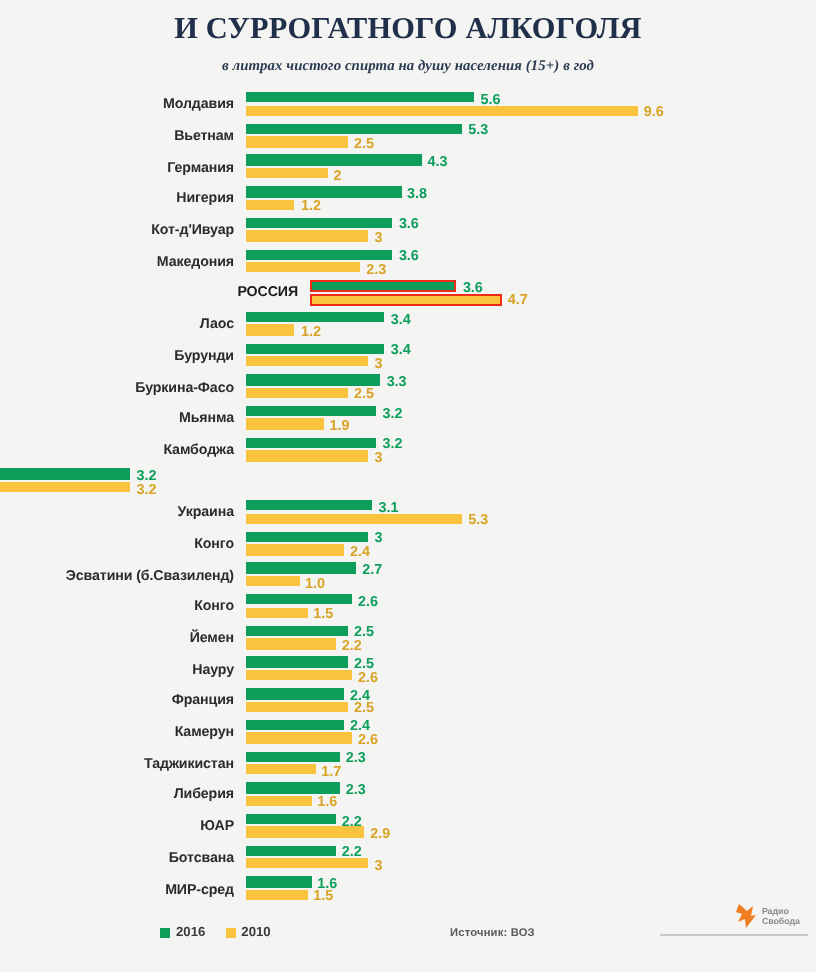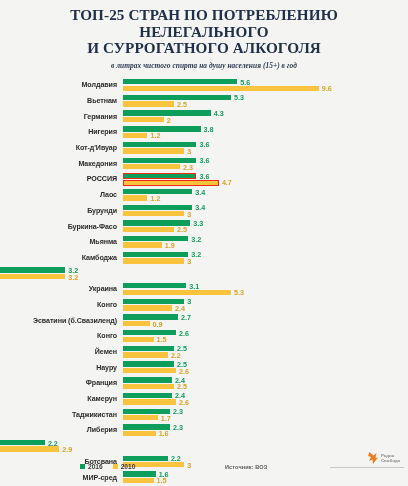--- a/index.html
+++ b/index.html
@@ -64,20 +64,21 @@
     padding-right: 6px;
     box-sizing: border-box;
     font-size: 7.1px;
     font-weight: bold;
     color: #2b2b2b;
     white-space: nowrap;
     letter-spacing: -0.05px;
   }
   .label.highlight {
     color: #1a1a1a;
+    margin-left: 32px;
   }
   .bars {
     position: relative;
     flex: 1;
     height: 15.7px;
   }
   .bar {
     position: absolute;
     left: 0;
     height: 5.4px;
@@ -207,21 +208,20 @@
     white-space: nowrap;
   }
 </style>
 </head>
 <body>
 
 <div id="root">
 
   <div class="header">
     <div class="title">
-      <div>ТОП-25 СТРАН ПО ПОТРЕБЛЕНИЮ НЕЛЕГАЛЬНОГО</div>
       <div>И СУРРОГАТНОГО АЛКОГОЛЯ</div>
     </div>
     <div class="subtitle">в литрах чистого спирта на душу населения (15+) в год</div>
   </div>
 
   <div class="chart" id="chart">
       <div class="row">
         <div class="label">Молдавия</div>
         <div class="bars">
           <div class="bar b2016" style="width: 114.24px;"></div>
@@ -354,21 +354,21 @@
           <div class="val v2016" style="left: 64.2px;">3</div>
           <div class="val v2010" style="left: 51.96px;">2.4</div>
         </div>
       </div>
       <div class="row">
         <div class="label">Эсватини (б.Свазиленд)</div>
         <div class="bars">
           <div class="bar b2016" style="width: 55.08px;"></div>
           <div class="bar b2010" style="width: 26.52px;"></div>
           <div class="val v2016" style="left: 58.08px;">2.7</div>
-          <div class="val v2010" style="left: 29.52px;">0.9</div>
+          <div class="val v2010" style="left: 29.52px;">1.0</div>
         </div>
       </div>
       <div class="row">
         <div class="label">Конго</div>
         <div class="bars">
           <div class="bar b2016" style="width: 53.04px;"></div>
           <div class="bar b2010" style="width: 30.6px;"></div>
           <div class="val v2016" style="left: 56.04px;">2.6</div>
           <div class="val v2010" style="left: 33.6px;">1.5</div>
         </div>
@@ -421,20 +421,21 @@
       <div class="row">
         <div class="label">Либерия</div>
         <div class="bars">
           <div class="bar b2016" style="width: 46.92px;"></div>
           <div class="bar b2010" style="width: 32.64px;"></div>
           <div class="val v2016" style="left: 49.92px;">2.3</div>
           <div class="val v2010" style="left: 35.64px;">1.6</div>
         </div>
       </div>
       <div class="row">
+        <div class="label">ЮАР</div>
         <div class="bars">
           <div class="bar b2016" style="width: 44.88px;"></div>
           <div class="bar b2010" style="width: 59.16px;"></div>
           <div class="val v2016" style="left: 47.88px;">2.2</div>
           <div class="val v2010" style="left: 62.16px;">2.9</div>
         </div>
       </div>
       <div class="row">
         <div class="label">Ботсвана</div>
         <div class="bars">

